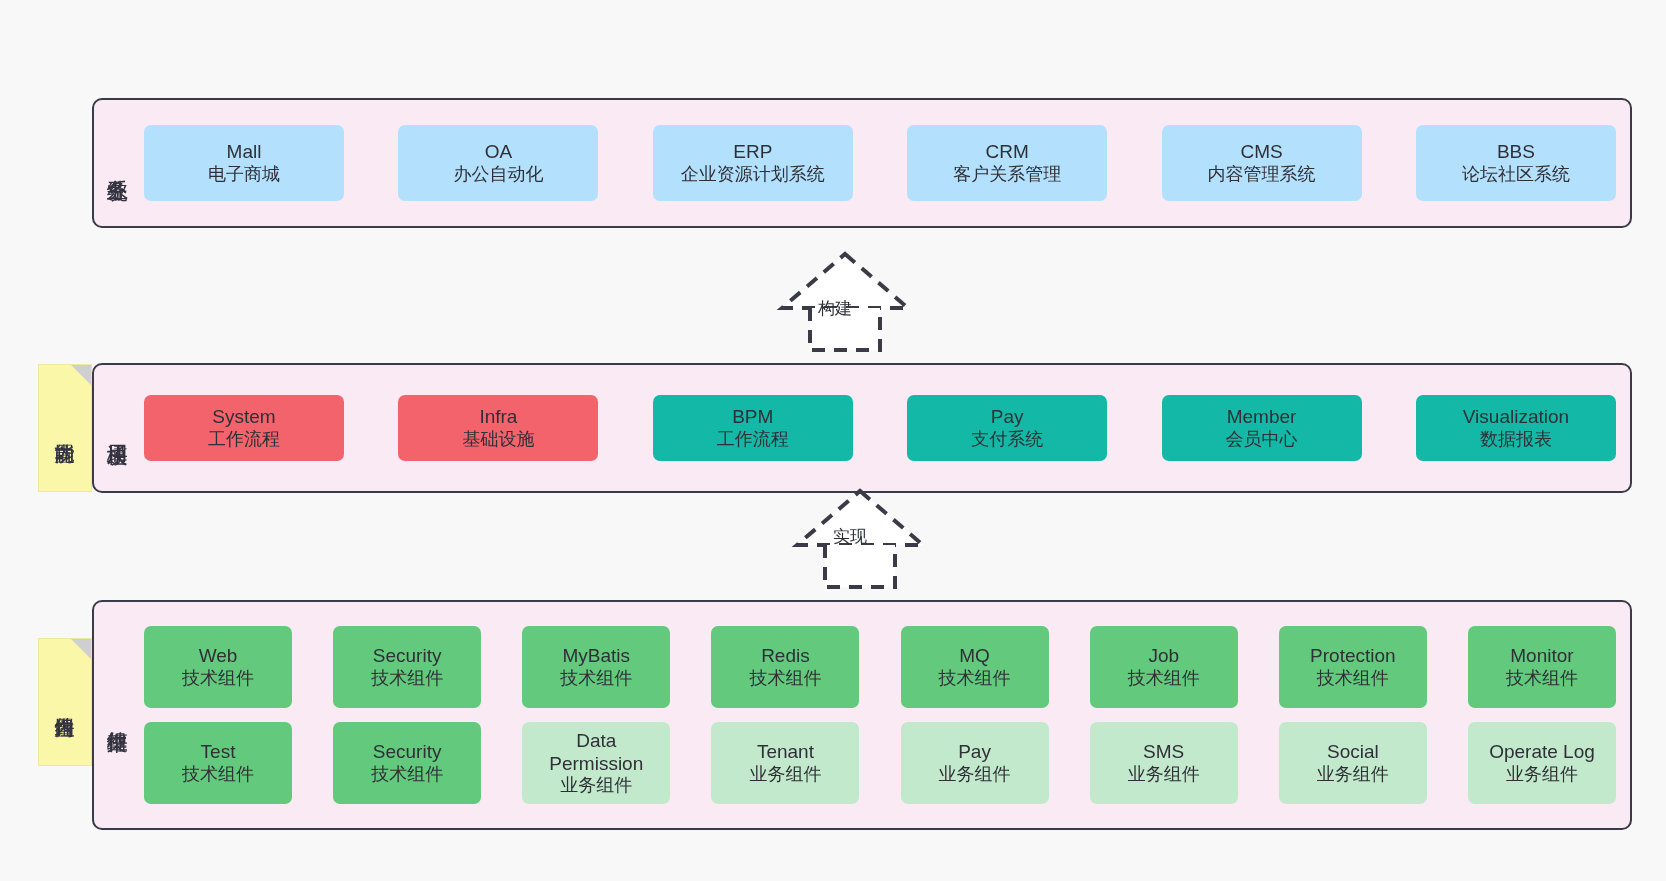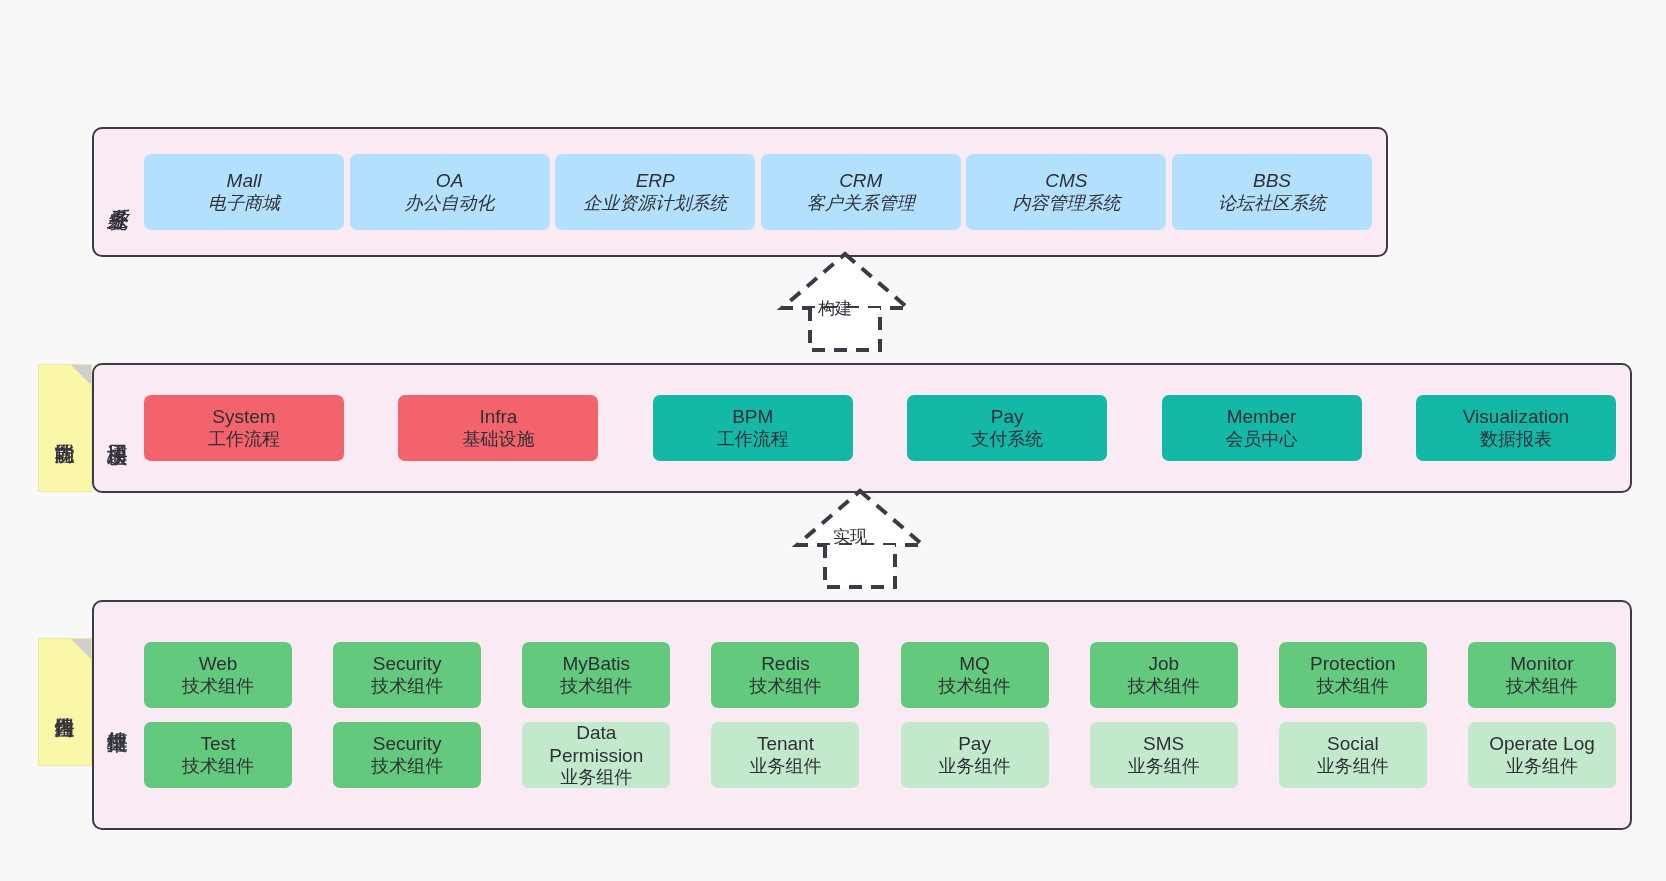--- a/index.html
+++ b/index.html
@@ -70,28 +70,28 @@
   .box .en { font-size: 19px; }
   .box .cn { font-size: 18px; }
 
   .c-blue        { background: #b3e0fc; }
   .c-red         { background: #f2636b; }
   .c-pink        { background: #14b8a6; }
   .c-green       { background: #62c97d; }
   .c-green-light { background: #c2e9cc; }
 
   
-  .layer-biz      { left: 92px;  top: 127px; width: 1296px; height: 130px; font-style: italic; }
+  .layer-biz      { left: 92px;  top: 98px; width: 1540px; height: 130px; }
   .layer-biz .box { width: 200px; height: 76px; }
 
   .layer-mod      { left: 92px;  top: 363px; width: 1540px; height: 130px; }
   .layer-mod .box { width: 200px; height: 66px; }
 
   .layer-frame      { left: 92px;  top: 600px; width: 1540px; height: 230px; }
-  .layer-frame .box { width: 148px; height: 66px; }
+  .layer-frame .box { width: 148px; height: 82px; }
 
   
   .note {
     position: absolute;
     width: 54px;
     background: #fbf7a8;
     color: #333340;
     font-size: 20px;
     line-height: 1.1;
     writing-mode: vertical-rl;

